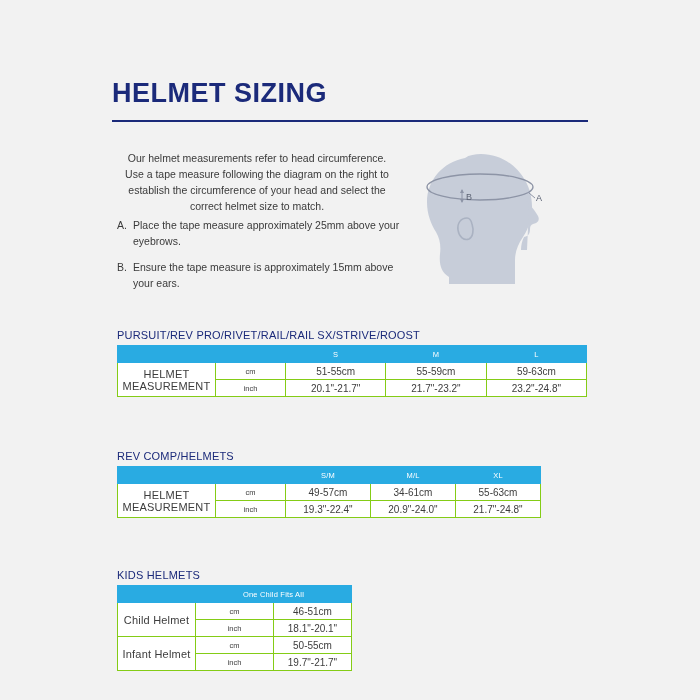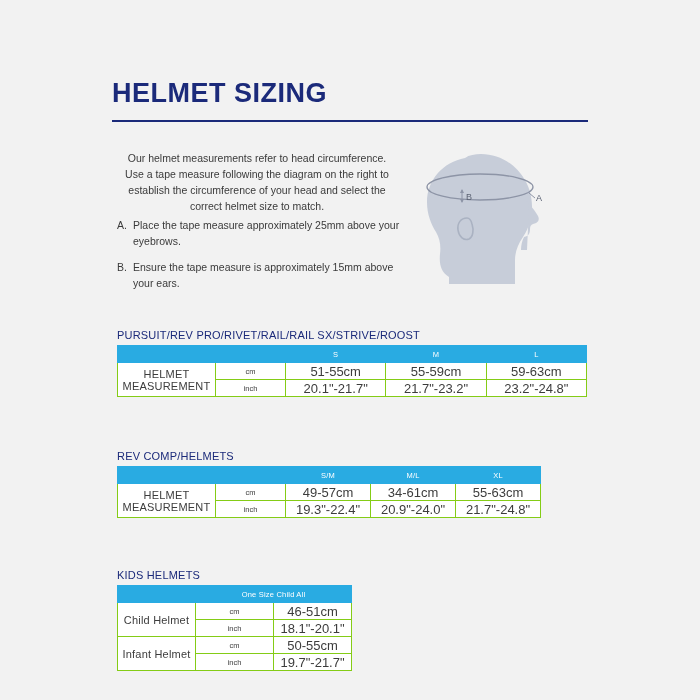--- a/index.html
+++ b/index.html
@@ -121,21 +121,21 @@
     text-align: center;
     font-size: 11px;
     letter-spacing: 0.2px;
   }
   td.unit {
     text-align: center;
     font-size: 7.5px;
   }
   td.val {
     text-align: center;
-    font-size: 13px;
+    font-size: 10px;
   }
 
   
   #heading-1 { left: 117px; top: 329px; }
   #table-1   { left: 117px; top: 345px; width: 470px; }
   #heading-2 { left: 117px; top: 450px; }
   #table-2   { left: 117px; top: 466px; width: 424px; }
   #heading-3 { left: 117px; top: 569px; }
   #table-3   { left: 117px; top: 585px; width: 235px; }
 
@@ -262,21 +262,21 @@
   <div class="section-heading" id="heading-3">KIDS HELMETS</div>
   <table class="size-table" id="table-3">
     <colgroup>
         <col class="c1">
         <col class="c2">
         <col>
       </colgroup>
     <tbody>
         <tr>
       <th class="hdr-blank"></th>
-      <th class="hdr" colspan="2">One Size Child All</th>
+      <th class="hdr" colspan="2">One Child Fits All</th>
     </tr>
     <tr>
       <td class="row-label" rowspan="2">Child Helmet</td>
       <td class="unit">cm</td>
       <td class="val">46-51cm</td>
     </tr>
     <tr>
       <td class="unit">inch</td>
       <td class="val">18.1"-20.1"</td>
     </tr>

